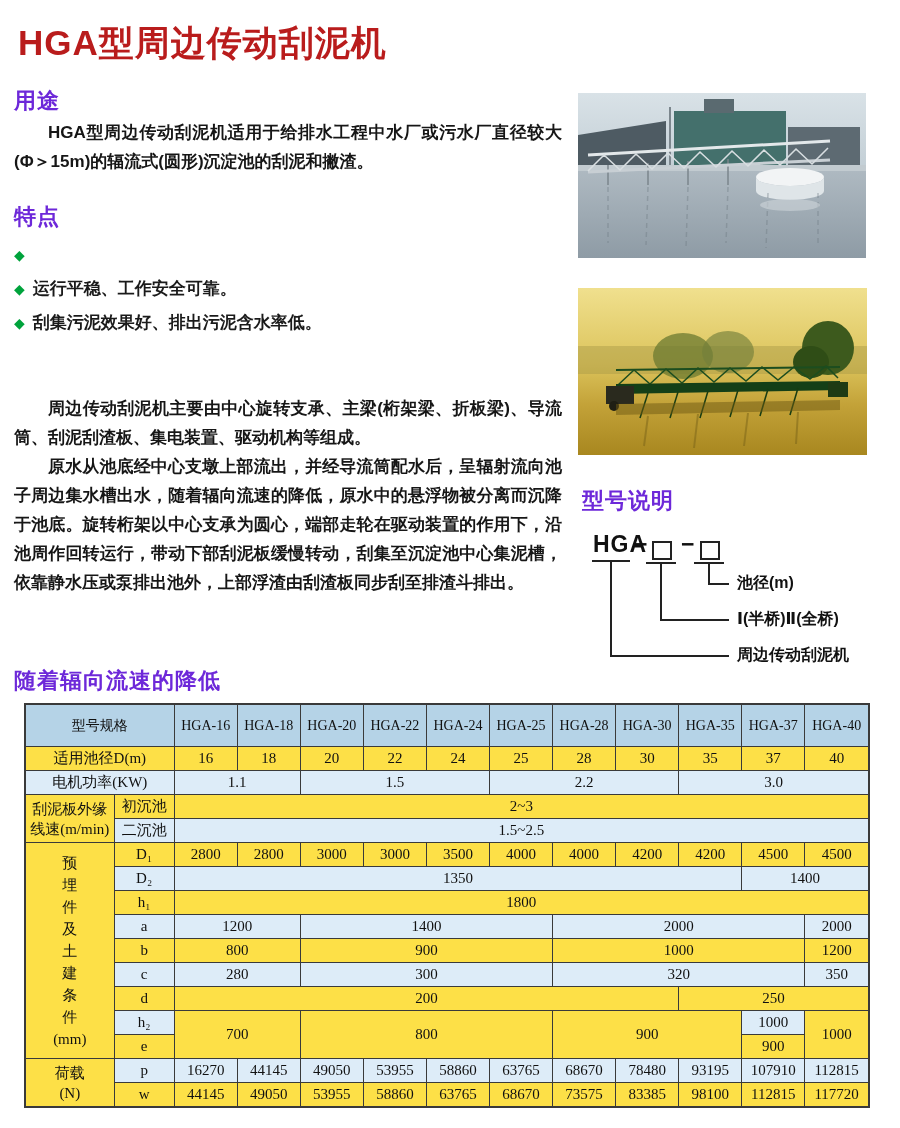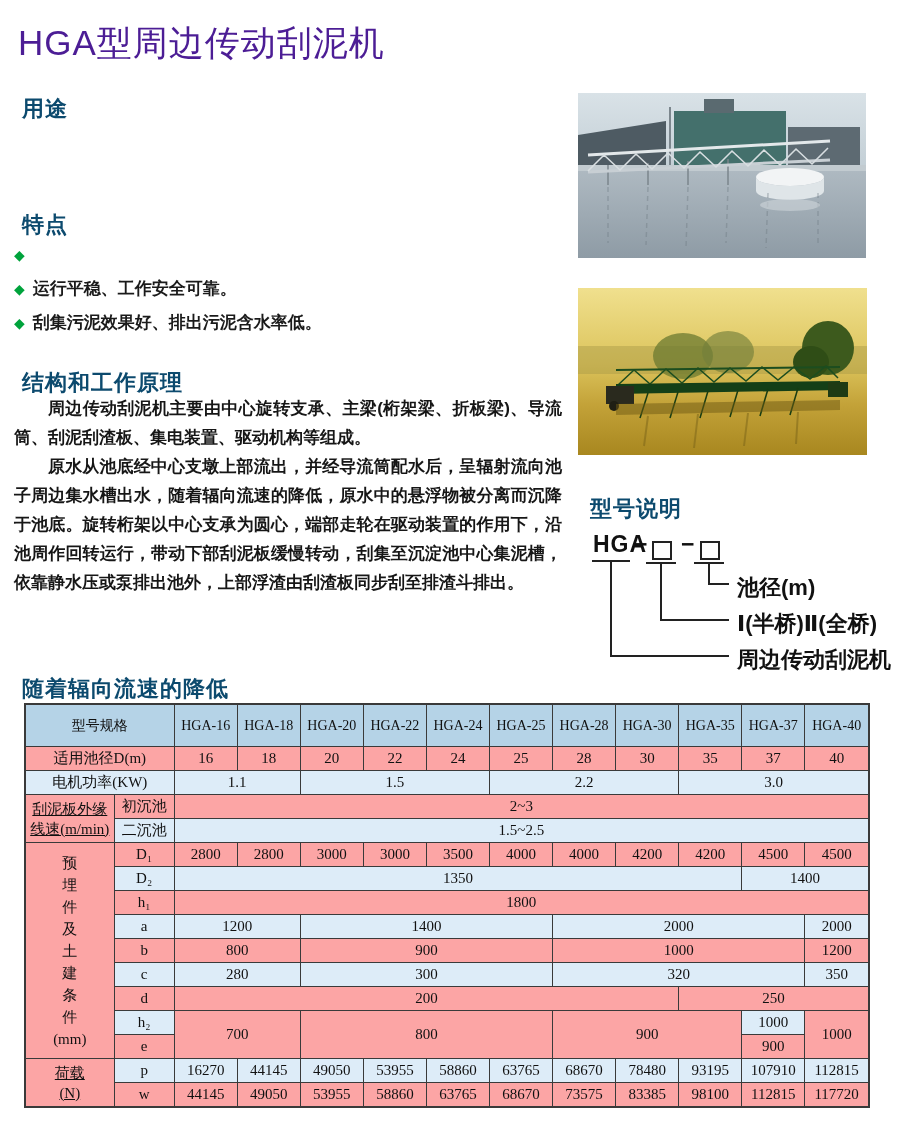--- a/index.html
+++ b/index.html
@@ -1,69 +1,71 @@
 <!DOCTYPE html>
 <html><head>
 <meta charset="utf-8">
 <style>
   html,body{margin:0;padding:0;background:#fff;}
   #page{position:relative;width:900px;height:1128px;background:#fff;overflow:hidden;
         font-family:"Liberation Sans","DejaVu Sans",sans-serif;color:#1a1a1a;}
   .abs{position:absolute;}
-  h1.title{margin:0;font-size:35px;font-weight:normal;color:#4c1d95;letter-spacing:1px;}
-  .ghead{margin:8px;font-size:22px;font-weight:bold;color:#0c4a6e;letter-spacing:1px;}
+  h1.title{margin:0;font-size:35px;font-weight:bold;color:#b91c1c;letter-spacing:1px;}
+  .ghead{margin:0;font-size:22px;font-weight:bold;color:#6d28d9;letter-spacing:1px;}
   .para{width:548px;font-size:17px;font-weight:bold;line-height:29px;text-align:justify;color:#161616;}
   .para p{margin:0;text-indent:2em;}
   .bullets{width:548px;font-size:17px;font-weight:bold;}
   .bullet{display:flex;align-items:flex-start;line-height:34px;}
   .diamond{color:#00a33c;font-size:14px;margin-right:8px;line-height:34px;}
   .photo{position:absolute;background:#eee;}
   
   .mline{position:absolute;background:#222;}
   .mbox{position:absolute;width:16px;height:15px;border:2px solid #222;background:#fff;}
   .mrow{position:absolute;font-size:23px;font-weight:600;color:#111;letter-spacing:1px;}
-  .mlabel{position:absolute;font-size:22px;font-weight:bold;color:#111;white-space:nowrap;}
+  .mlabel{position:absolute;font-size:16px;font-weight:bold;color:#111;white-space:nowrap;}
   
   table.spec{border-collapse:collapse;table-layout:fixed;width:846px;
              font-family:"Liberation Serif","DejaVu Serif",serif;color:#111;}
   table.spec td{border:1px solid #3a3a3a;text-align:center;vertical-align:middle;
                 font-size:15px;height:23px;padding:0 1px;white-space:pre-line;overflow:hidden;}
   table.spec{border:2px solid #3a3a3a;}
   tr.head-row td{height:41px;font-size:14px;}
-  td.w{background:#fca5a5;}
+  td.w{background:#fde047;}
   td.b{background:#ddecf8;margin-left:32px;}
   td.h{background:#b5d3e7;}
   td.vl{line-height:22px;font-size:15px;}
-  td.ml{line-height:20px;font-size:15px;text-decoration:underline;}
+  td.ml{line-height:20px;font-size:15px;}
 </style>
 </head>
 <body>
 
 <div id="page">
 
   <h1 class="title abs" style="left:18px;top:20px;">HGA型周边传动刮泥机</h1>
 
   <div class="ghead abs" style="left:14px;top:86px;">用途</div>
+  <div class="para abs" style="left:14px;top:118px;">
+    <p>HGA型周边传动刮泥机适用于给排水工程中水厂或污水厂直径较大(Φ＞15m)的辐流式(圆形)沉淀池的刮泥和撇渣。</p>
+  </div>
 
   <div class="ghead abs" style="left:14px;top:202px;text-align:right;">特点</div>
   <div class="bullets abs" style="left:14px;top:238px;">
     <div class="bullet">
       <span class="diamond">◆</span>
     </div>
     <div class="bullet">
       <span class="diamond">◆</span>
       <span>运行平稳、工作安全可靠。</span>
     </div>
     <div class="bullet">
       <span class="diamond">◆</span>
       <span>刮集污泥效果好、排出污泥含水率低。</span>
     </div>
   </div>
 
-  <div class="ghead abs" style="left:14px;top:360px;">结构和工作原理</div>
   <div class="para abs" style="left:14px;top:394px;">
     <p>周边传动刮泥机主要由中心旋转支承、主梁(桁架梁、折板梁)、导流筒、刮泥刮渣板、集电装置、驱动机构等组成。</p>
     <p>原水从池底经中心支墩上部流出，并经导流筒配水后，呈辐射流向池子周边集水槽出水，随着辐向流速的降低，原水中的悬浮物被分离而沉降于池底。旋转桁架以中心支承为圆心，端部走轮在驱动装置的作用下，沿池周作回转运行，带动下部刮泥板缓慢转动，刮集至沉淀池中心集泥槽，依靠静水压或泵排出池外，上部浮渣由刮渣板同步刮至排渣斗排出。</p>
   </div>
 
   <div class="photo" style="left:578px;top:93px;width:288px;height:165px;">
     <svg width="288" height="165" viewBox="0 0 288 165">
       <defs>
         <linearGradient id="sky1" x1="0" y1="0" x2="0" y2="1">
           <stop offset="0" stop-color="#d9e2e7"></stop>

